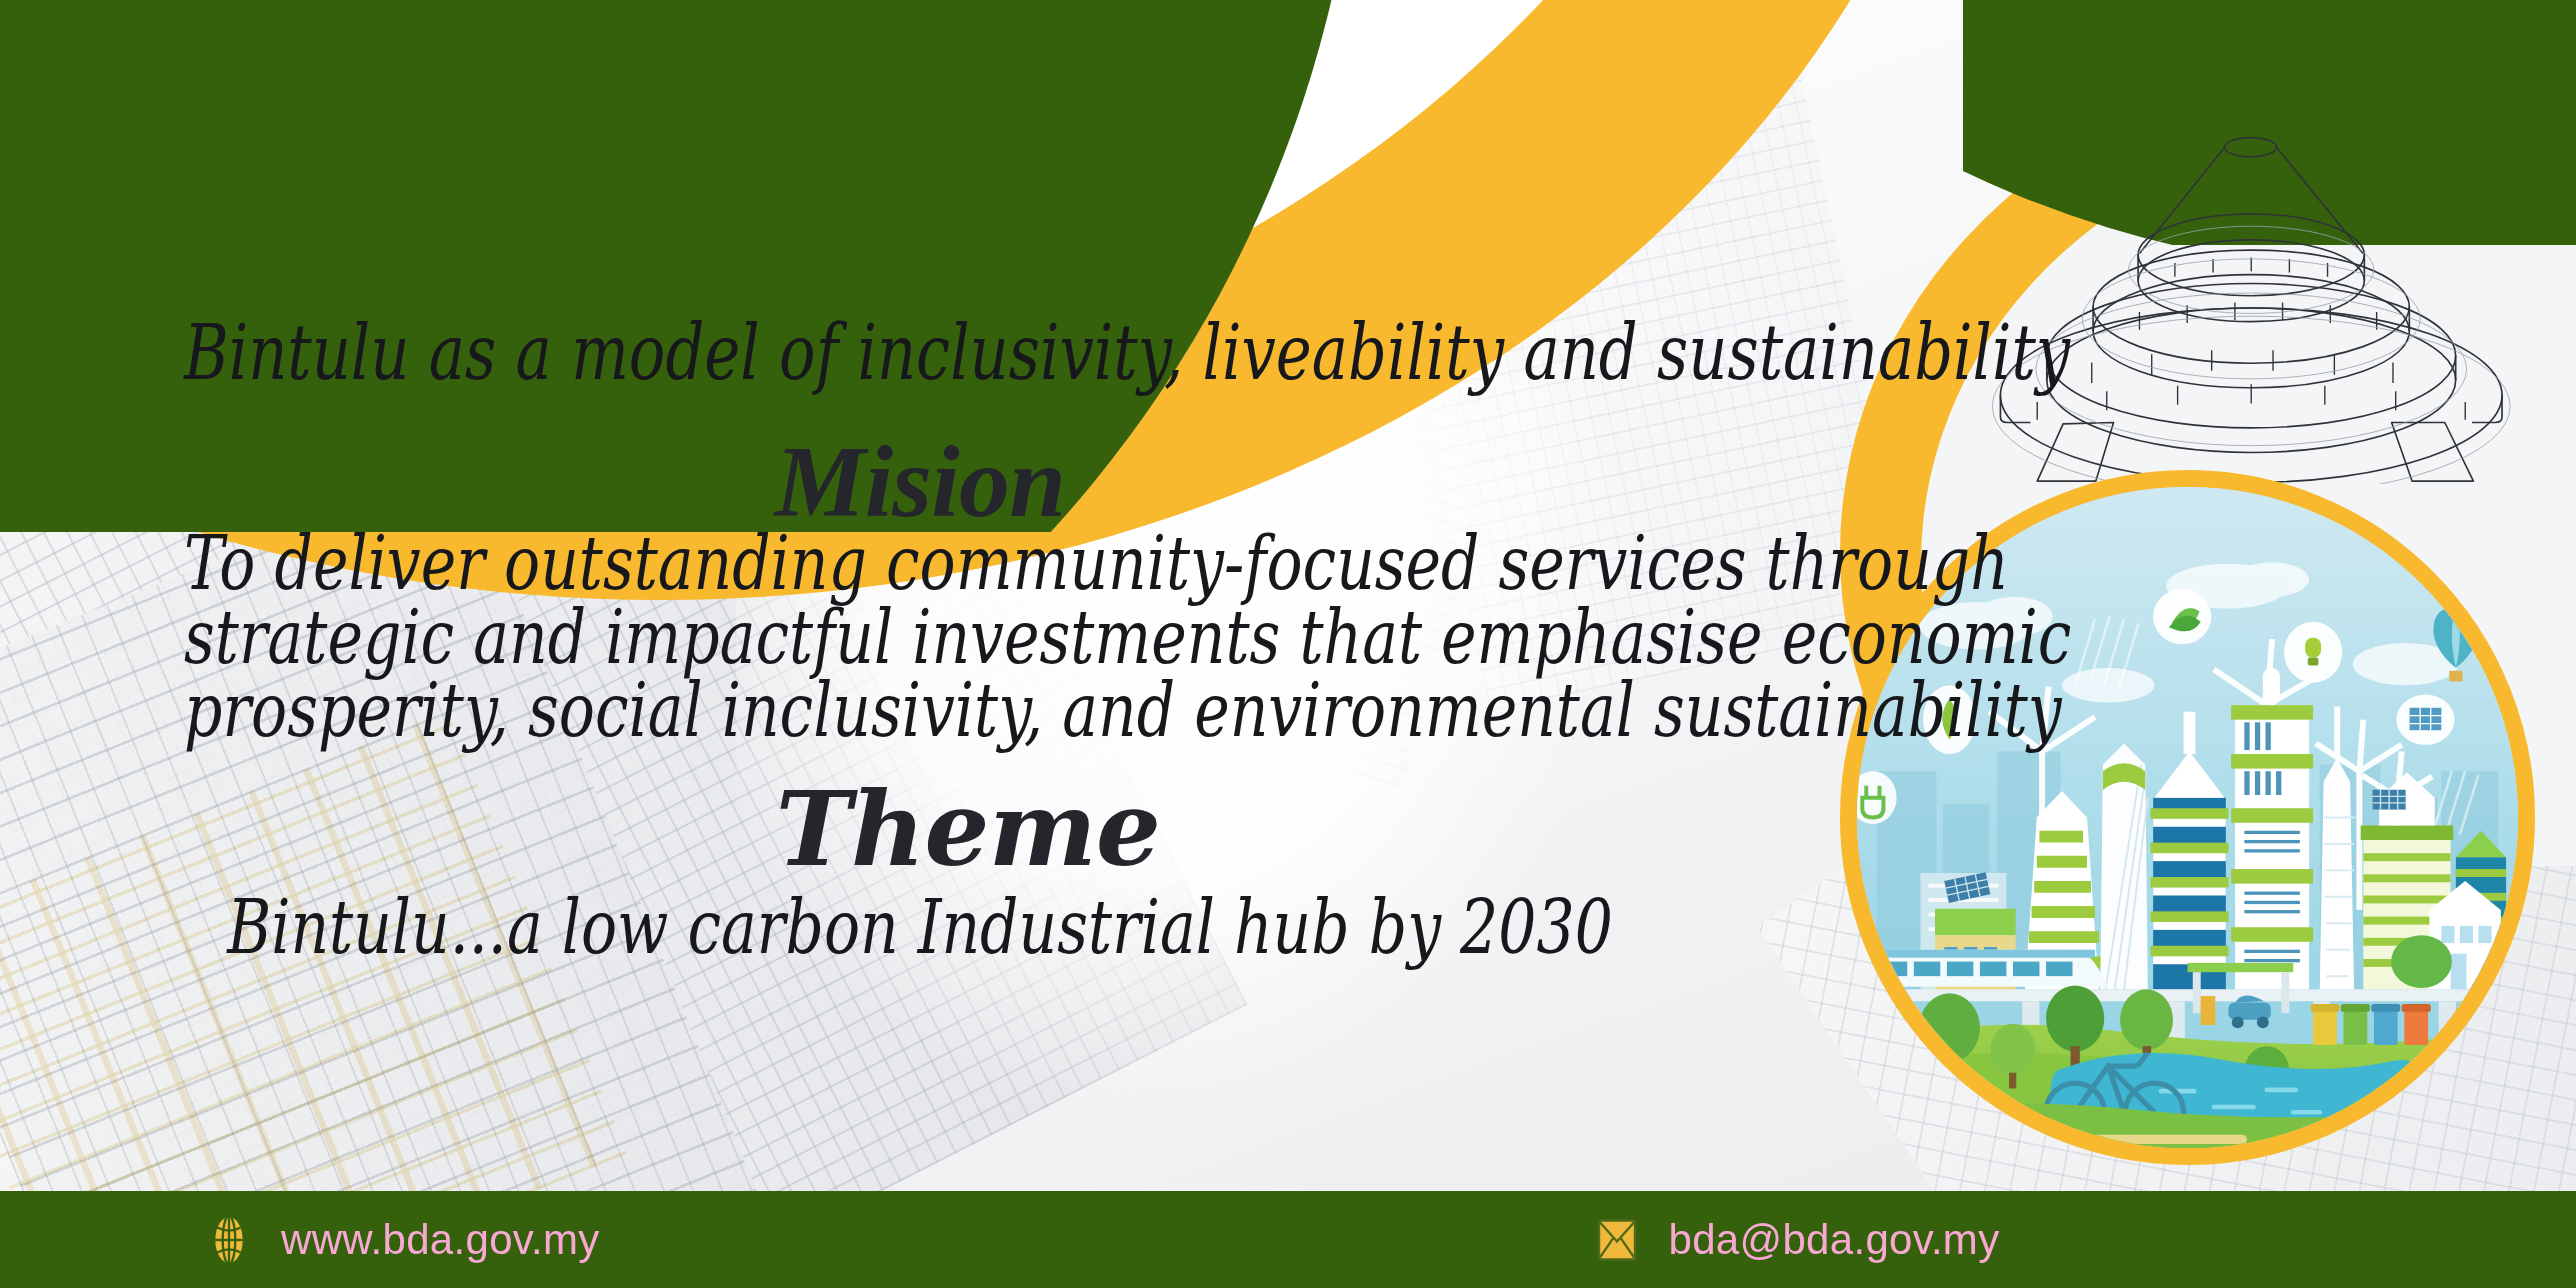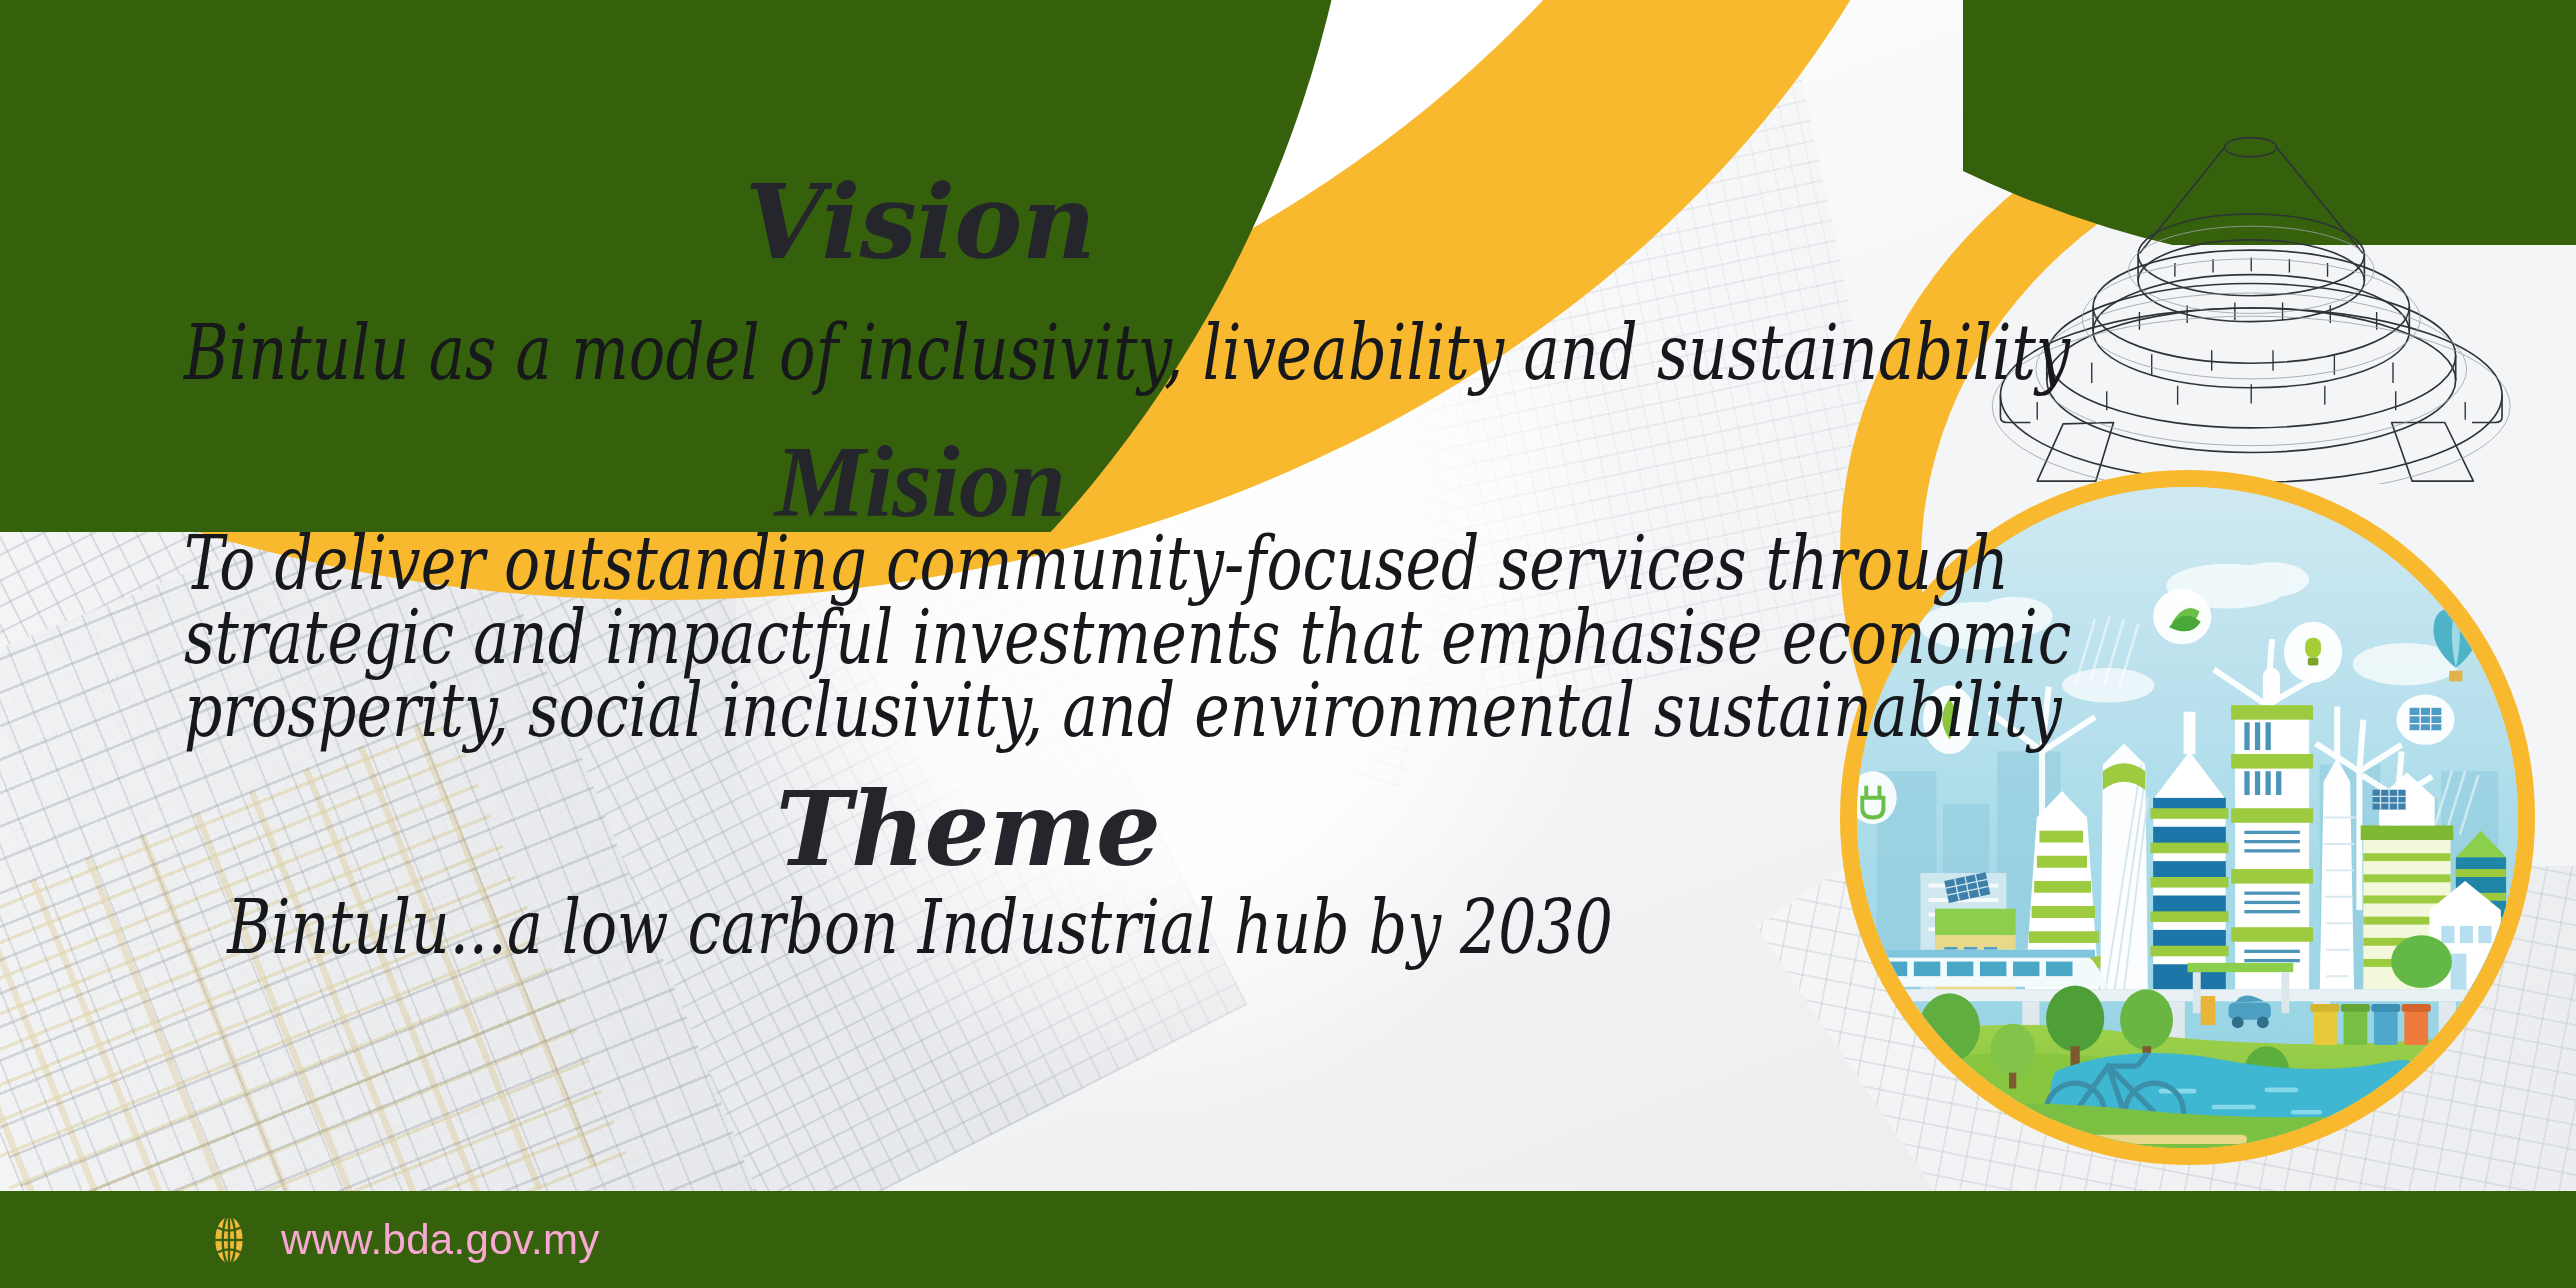--- a/index.html
+++ b/index.html
@@ -586,21 +586,20 @@
         <g fill="#ffffff" opacity=".6">
             <rect x="60" y="922" width="120" height="9" rx="4"></rect>
             <rect x="120" y="944" width="90" height="9" rx="4"></rect>
           </g>
         <rect x="290" y="980" width="300" height="14" rx="7" fill="#e8d98a"></rect>
       </svg>
     </div>
   </div>
 
   <div class="content">
-    <div class="heading" id="h-vision">Vision</div>
     <div class="body-line" id="p-vision">Bintulu as a model of inclusivity, liveability and sustainability</div>
 
     <div class="heading" id="h-mission">Mision</div>
     <div class="body-line" id="m1">To deliver outstanding community-focused services through</div>
     <div class="body-line" id="m2">strategic and impactful investments that emphasise economic</div>
     <div class="body-line" id="m3">prosperity, social inclusivity, and environmental sustainability</div>
 
     <div class="heading" id="h-theme">Theme</div>
     <div class="body-line" id="p-theme">Bintulu...a low carbon Industrial hub by 2030</div>
   </div>
@@ -617,17 +616,30 @@
             <path d="M32 1 L32 63"></path>
             <path d="M13.5 32 L50.5 32"></path>
             <path d="M17 16 Q32 24 47 16"></path>
             <path d="M17 48 Q32 40 47 48"></path>
           </g>
         </svg>
       </span>
       <span class="footer-text">www.bda.gov.my</span>
     </div>
 
+    <div class="footer-item" id="footer-mail">
+      <span>
+        <svg class="ficon" viewBox="0 0 64 64" xmlns="http://www.w3.org/2000/svg">
+          <rect x="9" y="7" width="46" height="50" rx="2" fill="#f0b93c"></rect>
+          <g fill="none" stroke="#4f6a16" stroke-width="3">
+            <rect x="9" y="7" width="46" height="50" rx="2"></rect>
+            <path d="M9 8 L32 34 L55 8"></path>
+            <path d="M9 56 L27 30 M55 56 L37 30"></path>
+          </g>
+        </svg>
+      </span>
+      <span class="footer-text">bda@bda.gov.my</span>
+    </div>
 
   </div>
 
 </div>
 
 
 </body></html>

